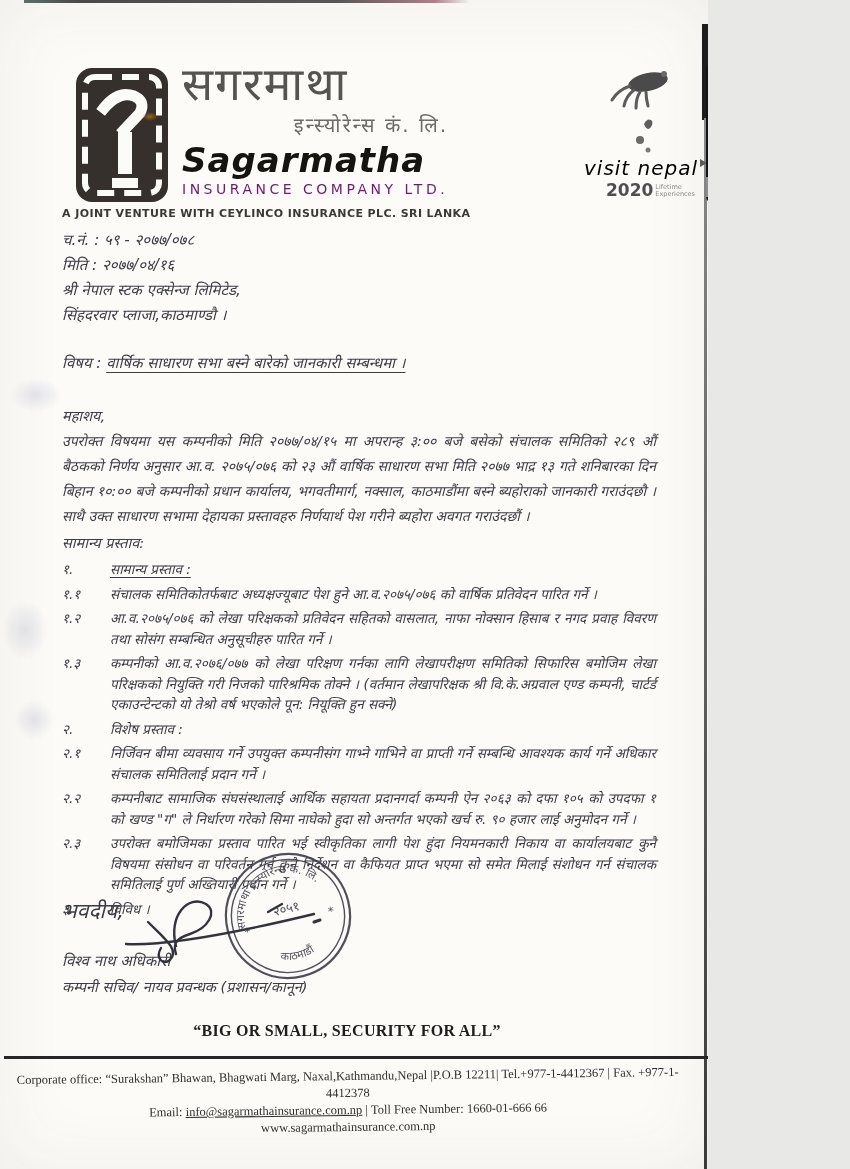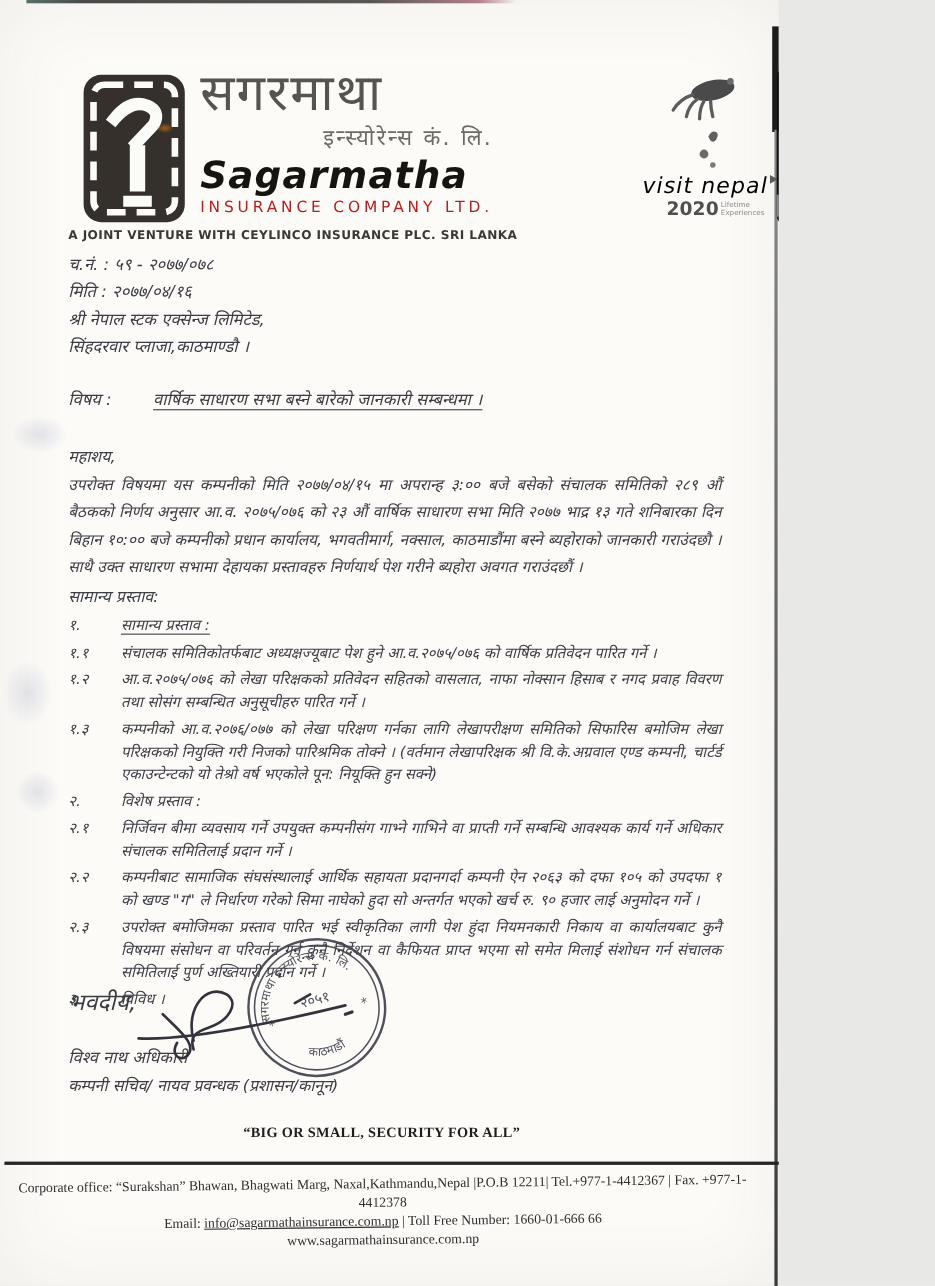--- a/index.html
+++ b/index.html
@@ -20,21 +20,21 @@
   .s3{left:14px;top:700px;width:40px;height:40px;}
   .logo-stain{position:absolute;left:142px;top:112px;width:16px;height:9px;border-radius:50%;
     background:radial-gradient(closest-side,rgba(176,106,16,.85),rgba(176,106,16,0));}
 
   
   .logo-mark{position:absolute;left:74px;top:66px;width:96px;height:138px;}
   .brand{position:absolute;left:182px;top:58px;}
   .brand-np{font-size:46px;line-height:52px;color:#57534f;letter-spacing:2px;}
   .brand-np-sub{font-size:20px;color:#6e6a67;letter-spacing:2px;margin-top:1px;text-align:right;}
   .brand-en{font-size:34px;line-height:36px;font-weight:bold;font-style:italic;color:#16140f;margin-top:4px;letter-spacing:1px;}
-  .brand-en-sub{font-size:14px;letter-spacing:3.5px;color:#b91c1c;margin-top:3px;}
+  .brand-en-sub{font-size:14px;letter-spacing:3.5px;color:#701a75;margin-top:3px;}
   .joint-venture{position:absolute;left:62px;top:207px;font-size:11px;font-weight:bold;
     letter-spacing:.4px;color:#3c3935;}
 
   
   .visit-nepal{position:absolute;left:584px;top:64px;width:120px;height:145px;color:#6b6b6b;}
   .vn-art{position:absolute;left:20px;top:0;}
   .vn-text{position:absolute;left:0;top:92px;width:120px;font-size:20px;font-style:italic;
     letter-spacing:1px;color:#000000;white-space:nowrap;}
   .vn-flag{display:inline-block;width:0;height:0;border-left:7px solid #5a5a5a;
     border-top:4px solid transparent;border-bottom:4px solid transparent;margin-left:2px;transform:translateY(-8px);}
@@ -48,39 +48,39 @@
   .vip-brand{font-size:8px;font-weight:bold;letter-spacing:2px;color:#e3e3e3;margin-top:1px;}
   .vip-text{font-size:40px;line-height:38px;font-weight:bold;letter-spacing:2px;color:#f4f4f4;
     text-shadow:0 0 2px #7a7a7a;}
   .vip-sub{background:#8d8d8d;color:#fff;font-size:8px;font-weight:bold;letter-spacing:1.6px;
     padding:1px 24px;margin-top:3px;}
 
   
   .letter{position:absolute;left:62px;right:52px;top:228px;color:#3c3c44;font-style:italic;}
   .ref-line{font-size:15px;line-height:25px;}
   .subject{margin-top:24px;font-size:15px;}
-  .subject-text{text-decoration:underline;text-underline-offset:4px;margin-left:33px;}
+  .subject-text{text-decoration:underline;text-underline-offset:4px;}
   .salutation{margin-top:32px;font-size:14.5px;line-height:25px;}
   .body-par{margin:0;font-size:14px;line-height:25px;text-align:justify;}
   .agenda-heading{font-size:14.5px;line-height:24px;margin-top:2px;}
   .agenda-row{display:flex;margin-top:4px;font-size:13.5px;line-height:20.5px;}
   .agenda-num{width:48px;flex:none;}
   .agenda-text{flex:1;text-align:justify;}
   .agenda-text.u{text-decoration:underline;text-underline-offset:3px;}
 
   
   .closing{position:absolute;left:62px;top:896px;font-size:21px;font-style:italic;color:#3c3c44;}
   .signature{position:absolute;left:118px;top:882px;z-index:3;}
   .stamp{position:absolute;left:222px;top:850px;transform:rotate(-14deg);opacity:.92;z-index:2;}
   .signatory-name{position:absolute;left:62px;top:950px;font-size:15px;font-style:italic;color:#3c3c44;}
   .signatory-title{position:absolute;left:62px;top:976px;font-size:14.5px;font-style:italic;color:#3c3c44;}
 
   
   .footer-tagline{position:absolute;left:0;right:14px;top:1022px;text-align:center;
-    font-family:"Liberation Serif",serif;font-size:13px;font-weight:bold;color:#1e1e1e;letter-spacing:.3px;}
+    font-family:"Liberation Serif",serif;font-size:16px;font-weight:bold;color:#1e1e1e;letter-spacing:.3px;}
   .footer-rule{position:absolute;left:4px;top:1056px;width:832px;height:3px;background:#262626;}
   .footer-address{position:absolute;left:0;right:12px;top:1068px;text-align:center;
     font-family:"Liberation Serif",serif;font-size:12.5px;line-height:17px;color:#2e2e2e;
     transform:rotate(-0.7deg);}
   .footer-address .u{text-decoration:underline;}
 </style>
 </head>
 <body>
 
 <div class="page">

